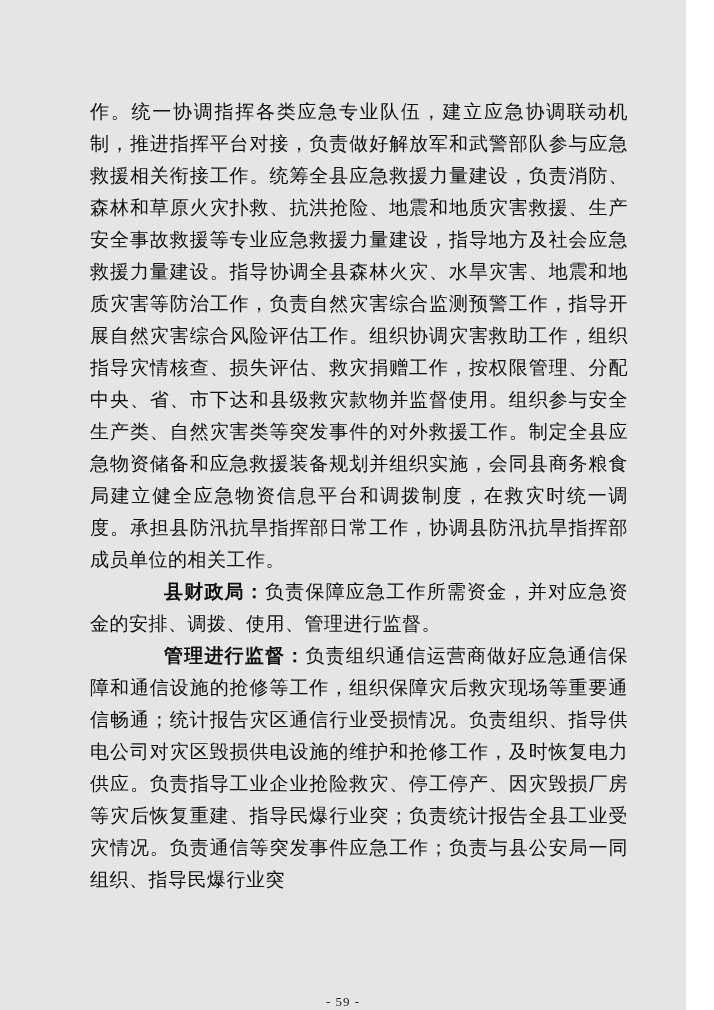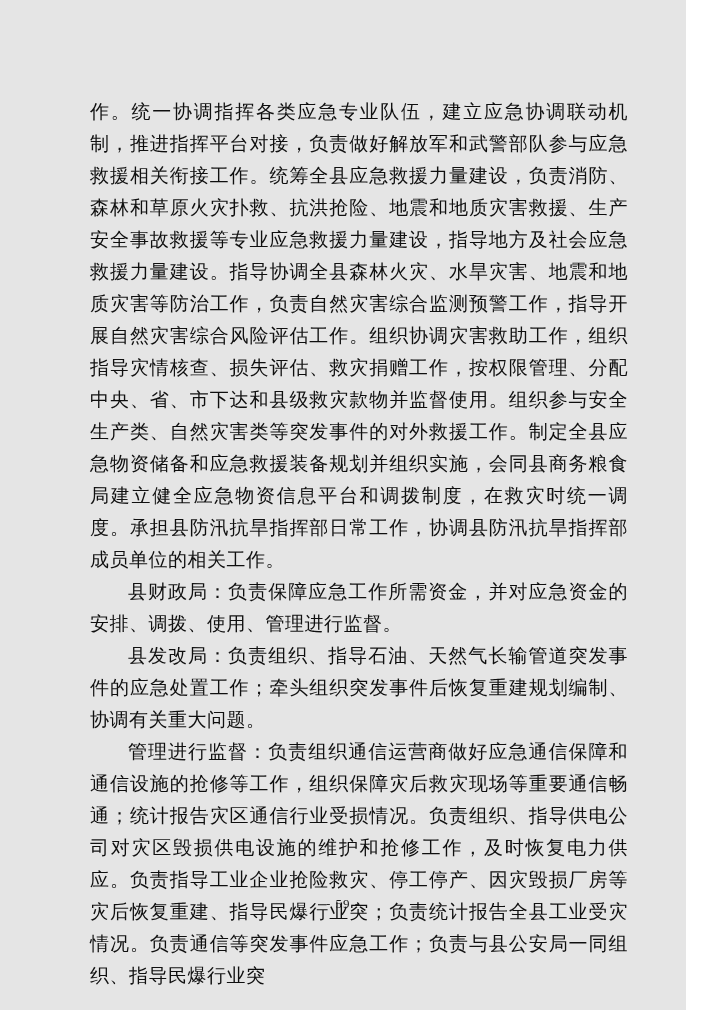--- a/index.html
+++ b/index.html
@@ -29,43 +29,43 @@
     line-height: 32px;
     text-align: justify;
     text-justify: inter-ideograph;
     letter-spacing: 0.5px;
     word-break: break-all;
   }
   .para.indent {
     text-indent: 2em;
   }
   .para .lead {
-    font-weight: normal;
+    font-weight: bold;
+    margin-left: 36px;
   }
   .page-number {
     position: absolute;
     left: 0;
     right: 0;
-    top: 896px;
+    top: 994px;
     text-align: center;
     font-size: 13px;
     letter-spacing: 1px;
     color: #1a1a1a;
   }
 </style>
 </head>
 <body>
 
 <div class="page">
   <div class="content">
 
     <p class="para"><span>作。统一协调指挥各类应急专业队伍，建立应急协调联动机制，推进指挥平台对接，负责做好解放军和武警部队参与应急救援相关衔接工作。统筹全县应急救援力量建设，负责消防、森林和草原火灾扑救、抗洪抢险、地震和地质灾害救援、生产安全事故救援等专业应急救援力量建设，指导地方及社会应急救援力量建设。指导协调全县森林火灾、水旱灾害、地震和地质灾害等防治工作，负责自然灾害综合监测预警工作，指导开展自然灾害综合风险评估工作。组织协调灾害救助工作，组织指导灾情核查、损失评估、救灾捐赠工作，按权限管理、分配中央、省、市下达和县级救灾款物并监督使用。组织参与安全生产类、自然灾害类等突发事件的对外救援工作。制定全县应急物资储备和应急救援装备规划并组织实施，会同县商务粮食局建立健全应急物资信息平台和调拨制度，在救灾时统一调度。承担县防汛抗旱指挥部日常工作，协调县防汛抗旱指挥部成员单位的相关工作。</span></p>
 
     <p class="para indent"><span class="lead">县财政局：</span><span>负责保障应急工作所需资金，并对应急资金的安排、调拨、使用、管理进行监督。</span></p>
 
-    <p class="para indent"><span class="lead">县发改局：</span><span>负责组织、指导石油、天然气长输管道突发事件的应急处置工作；牵头组织突发事件后恢复重建规划编制、协调有关重大问题。</span></p>
 
     <p class="para indent"><span class="lead">管理进行监督：</span><span>负责组织通信运营商做好应急通信保障和通信设施的抢修等工作，组织保障灾后救灾现场等重要通信畅通；统计报告灾区通信行业受损情况。负责组织、指导供电公司对灾区毁损供电设施的维护和抢修工作，及时恢复电力供应。负责指导工业企业抢险救灾、停工停产、因灾毁损厂房等灾后恢复重建、指导民爆行业突；负责统计报告全县工业受灾情况。负责通信等突发事件应急工作；负责与县公安局一同组织、指导民爆行业突</span></p>
 
   </div>
 
   <div class="page-number">- 59 -</div>
 </div>
 
 </body></html>

